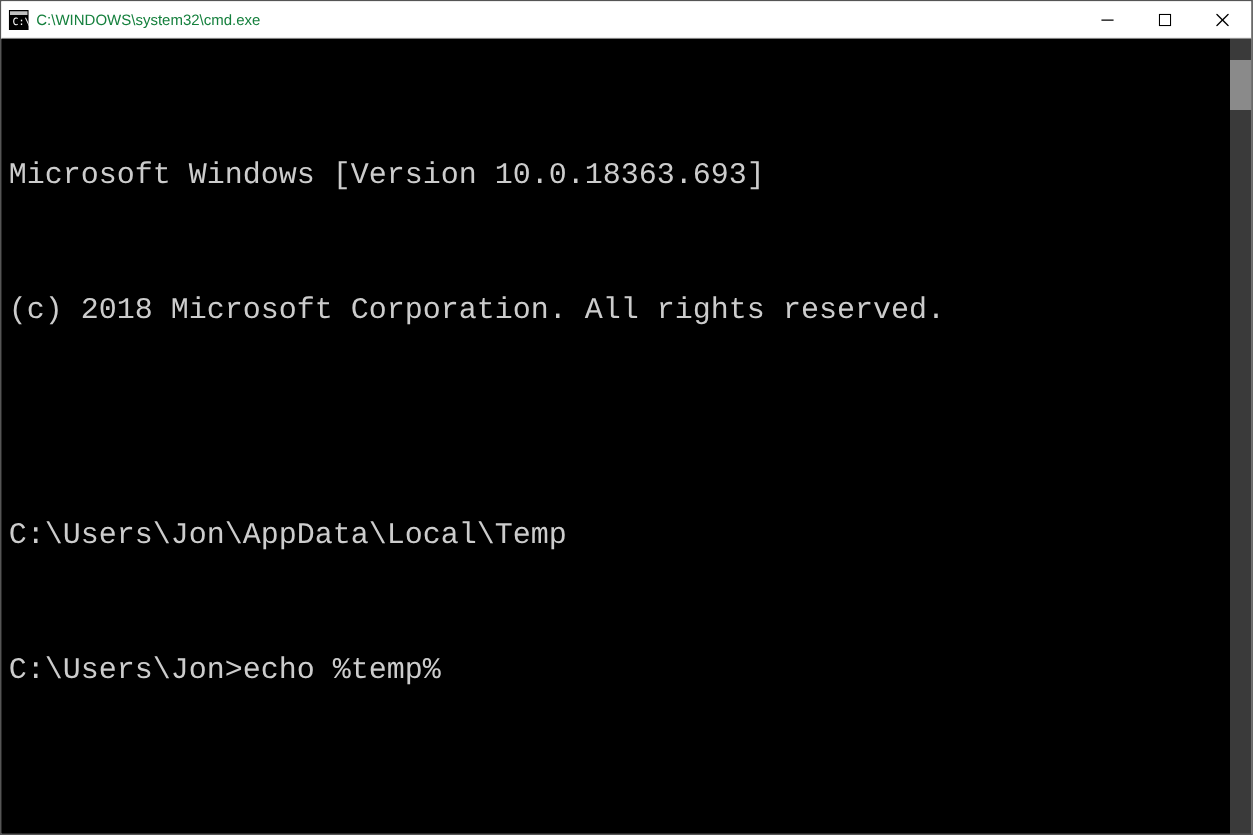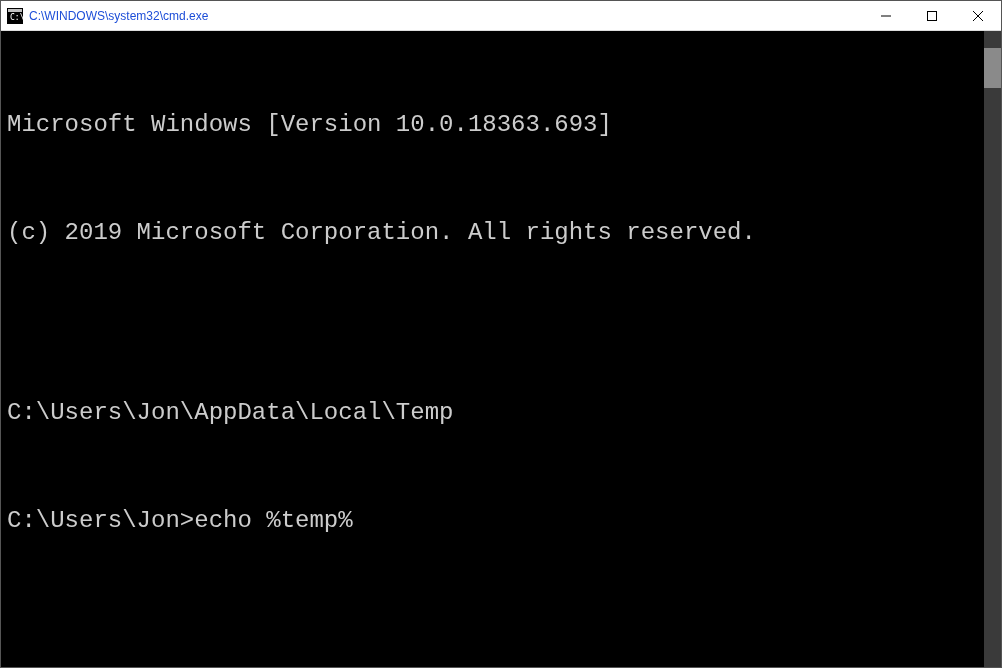--- a/index.html
+++ b/index.html
@@ -26,21 +26,21 @@
       width: 16px;
       height: 16px;
       margin-left: 6px;
       margin-right: 6px;
       display: flex;
       align-items: center;
       justify-content: center;
     }
     .titlebar-title {
       font-size: 12px;
-      color: #1d4ed8;
+      color: #15803d;
       flex: 1;
     }
     .window-controls {
       display: flex;
       height: 100%;
     }
     .window-control {
       width: 46px;
       height: 100%;
       display: flex;
@@ -54,21 +54,21 @@
       display: flex;
       background: #000;
     }
     .terminal {
       flex: 1;
       background: #000;
       color: #cccccc;
       font-family: Consolas, "Courier New", monospace;
       font-size: 24px;
       line-height: 1.5;
-      padding: 4px 6px;
+      padding: 20px 6px;
       white-space: pre-wrap;
       word-break: break-all;
       overflow: hidden;
     }
     .scrollbar {
       width: 17px;
       background: #3a3a3a;
       position: relative;
     }
     .scrollbar-thumb {
@@ -115,21 +115,21 @@
           <line x1="0" y1="0" x2="10" y2="10" stroke="#000" stroke-width="1"></line>
           <line x1="10" y1="0" x2="0" y2="10" stroke="#000" stroke-width="1"></line>
         </svg>
     </div>
   </div>
 </div>
 
 <div class="terminal-area">
   <div class="terminal">
     <span class="terminal-line">Microsoft Windows [Version 10.0.18363.693]</span>
-    <span class="terminal-line">(c) 2019 Microsoft Corporation. All rights reserved.</span>
+    <span class="terminal-line">(c) 2018 Microsoft Corporation. All rights reserved.</span>
     <span class="terminal-line"></span>
     <span class="terminal-line">C:\Users\Jon\AppData\Local\Temp</span>
     <span class="terminal-line">C:\Users\Jon&gt;echo %temp%</span>
     <span class="terminal-line"></span>
     
   </div>
   <div class="scrollbar">
     <div class="scrollbar-thumb"></div>
   </div>
 </div>

